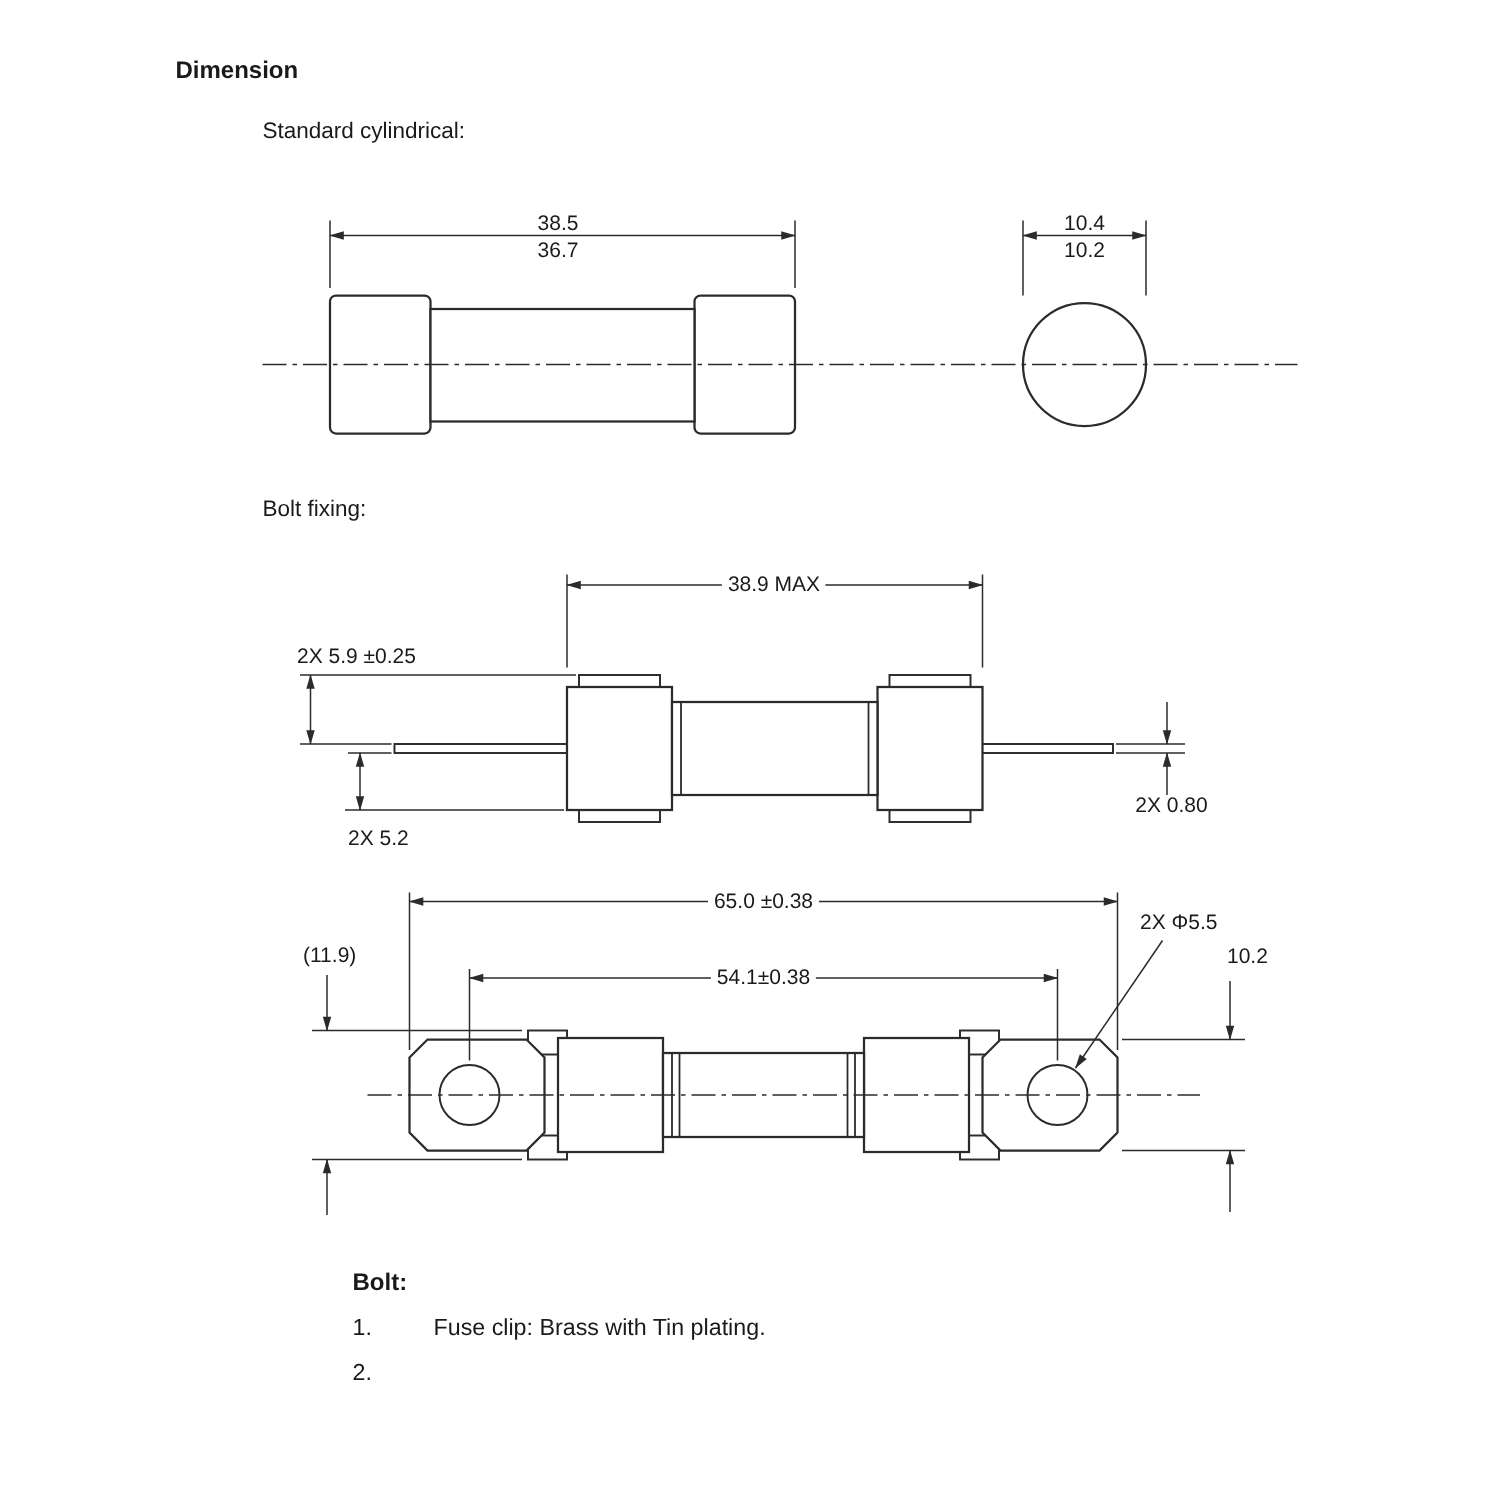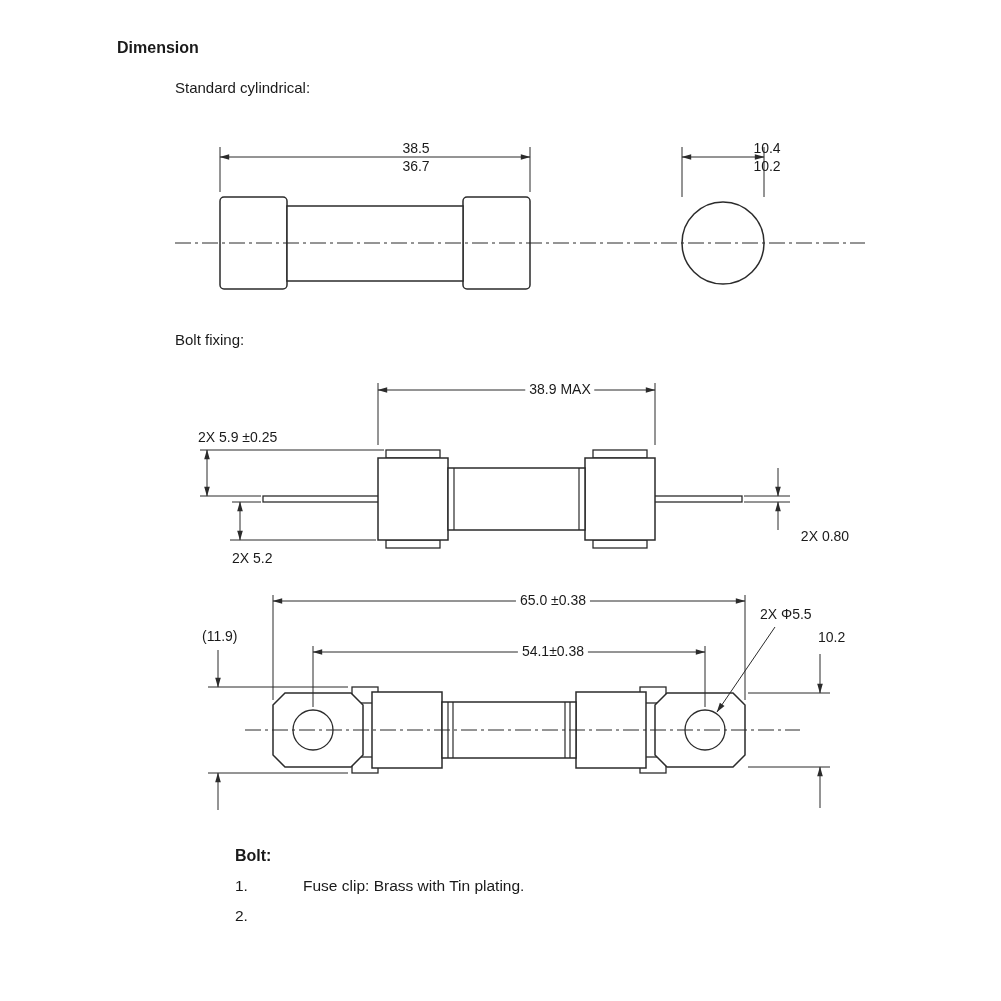--- a/index.html
+++ b/index.html
@@ -18,21 +18,21 @@
   .obj  { stroke: #2b2b2b; stroke-width: 1.5; fill: #ffffff; }
   .obj2 { stroke: #2b2b2b; stroke-width: 1.3; fill: #ffffff; }
   .thin { stroke: #2b2b2b; stroke-width: 1.2; fill: none; }
   .dim  { stroke: #2b2b2b; stroke-width: 1;   fill: none; }
   .cl   { stroke: #2b2b2b; stroke-width: 1;   fill: none; stroke-dasharray: 16 4 3 4; }
 
   .txt { position: absolute; white-space: nowrap; }
   .page-title { left: 117px; top: 39px; font-size: 16px; font-weight: bold; }
   .section-label { font-size: 15px; }
   .lbl { position: absolute; font-size: 14px; line-height: 15px; white-space: nowrap; z-index: 3; }
-  .center { transform: translateX(-50%); margin-left: 44px; }
+  .center { transform: translateX(-50%); }
   .bg { background: #ffffff; padding: 0 4px; }
 
   .note-heading { left: 235px; top: 847px; font-size: 16px; font-weight: bold; }
   .note-num  { position: absolute; font-size: 15.5px; }
   .note-text { position: absolute; font-size: 15.5px; }
 </style>
 </head>
 <body>
 
 <div class="canvas">
@@ -156,16 +156,16 @@
   <div class="lbl center" style="left:781px; top:529px">2X 0.80</div>
 
   <div class="lbl center bg" style="left:509px; top:593px">65.0 ±0.38</div>
   <div class="lbl center bg" style="left:509px; top:644px">54.1±0.38</div>
   <div class="lbl" style="left:202px; top:629px">(11.9)</div>
   <div class="lbl" style="left:760px; top:607px">2X Φ5.5</div>
   <div class="lbl" style="left:818px; top:630px">10.2</div>
 
   <div class="txt note-heading">Bolt:</div>
   <div class="note-num" style="left:235px; top:877px">1.</div>
-  <div class="note-text" style="left:303px; top:877px">Fuse clip: Brass with Tin plating.</div>
+  <div class="note-text" style="left:289px; top:877px">Fuse clip: Brass with Tin plating.</div>
   <div class="note-num" style="left:235px; top:907px">2.</div>
 
 </div>
 
 </body></html>

